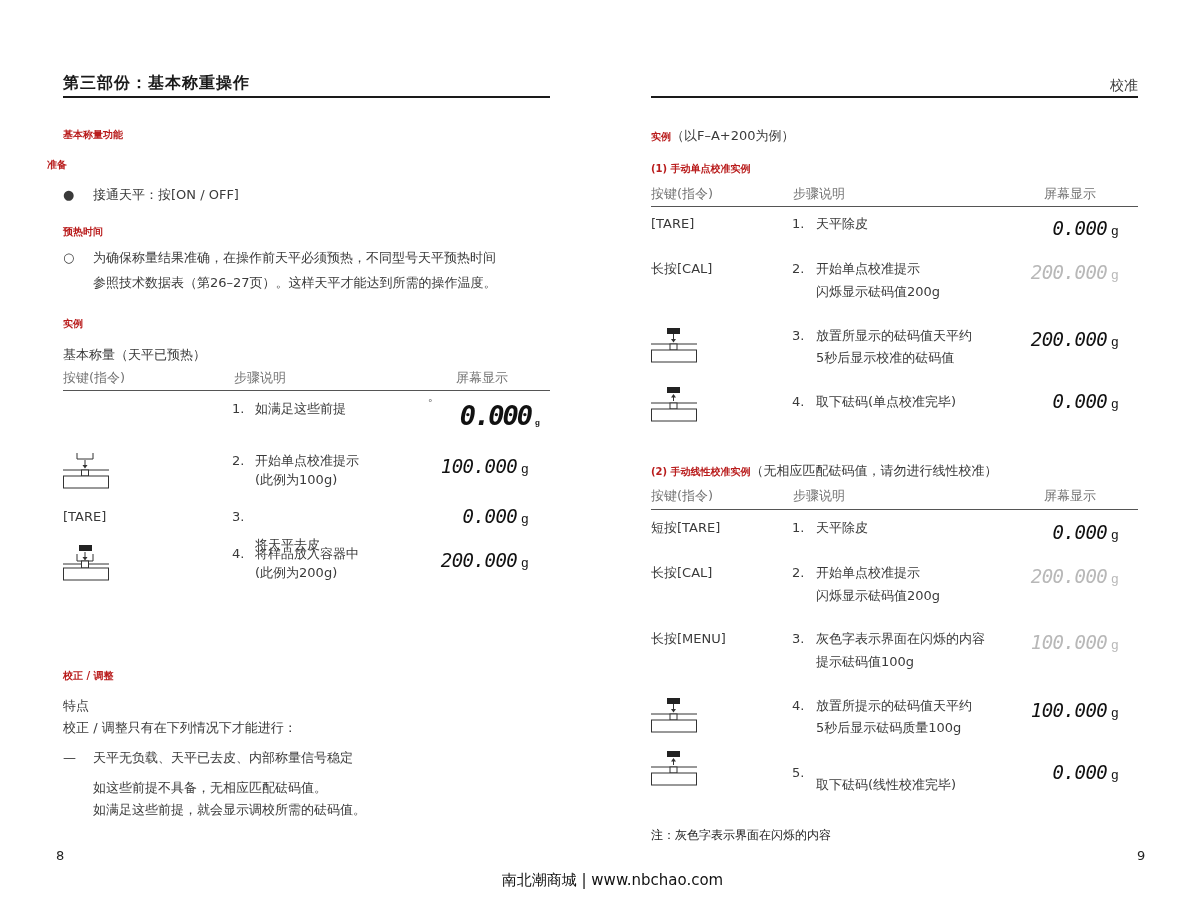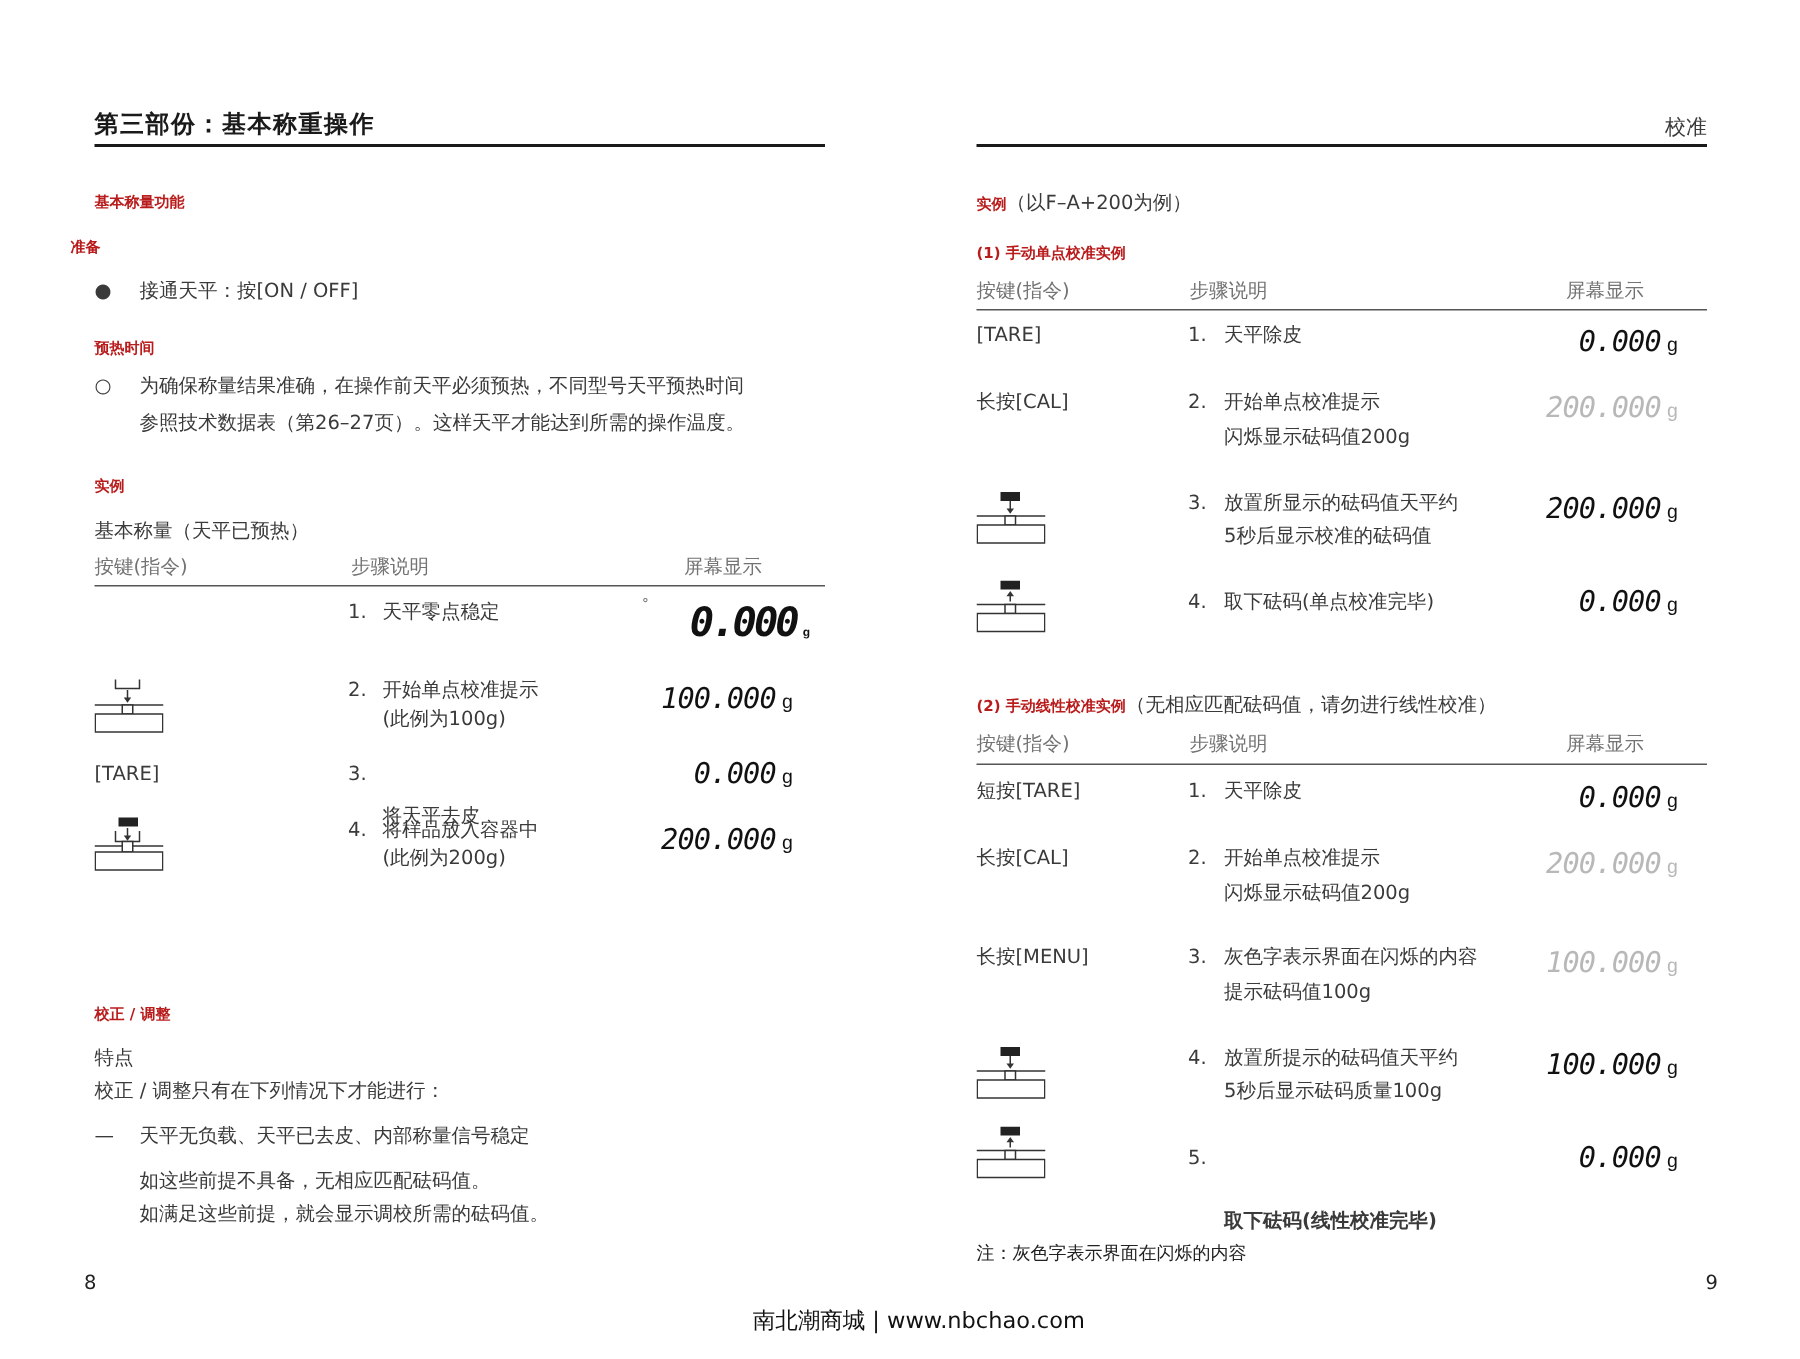--- a/index.html
+++ b/index.html
@@ -40,21 +40,21 @@
 <div class="abs t" style="left:93px;top:272px;">参照技术数据表（第26–27页）。这样天平才能达到所需的操作温度。</div>
 
 <div class="abs h" style="left:63px;top:317px;">实例</div>
 <div class="abs t" style="left:63px;top:344px;">基本称量（天平已预热）</div>
 <div class="abs col-hdr" style="left:63px;top:369px;">按键(指令)</div>
 <div class="abs col-hdr" style="left:234px;top:369px;">步骤说明</div>
 <div class="abs col-hdr" style="left:456px;top:369px;">屏幕显示</div>
 <div class="abs rule-thin" style="left:63px;top:390px;width:487px;"></div>
 
 <div class="abs t" style="left:232px;top:398px;">1.</div>
-<div class="abs t" style="left:255px;top:398px;">天平零点稳定</div>
+<div class="abs t" style="left:255px;top:398px;">如满足这些前提</div>
 <div class="abs" style="left:428px;top:398px;font-size:9px;color:#666;">°</div>
 <div class="abs disp dark big" style="right:662px;top:400px;">
   <span>0.000</span><span class="unit">g</span>
 </div>
 
 <div class="abs" style="left:63px;top:452px;">
   <svg width="46" height="38" viewBox="0 0 46 38">
     <path d="M14 1 V7 H30 V1" fill="none" stroke="#333" stroke-width="1"></path>
     <line x1="22" y1="8" x2="22" y2="15" stroke="#333" stroke-width="1"></line>
     <path d="M19.5 13 L22 16.5 L24.5 13 Z" fill="#333"></path>
@@ -218,21 +218,21 @@
   <svg width="46" height="36" viewBox="0 0 46 36">
     <rect x="16" y="0" width="13" height="6" fill="#222"></rect>
     <line x1="22.5" y1="9" x2="22.5" y2="14" stroke="#333" stroke-width="1"></line>
     <path d="M20 10.5 L22.5 7 L25 10.5 Z" fill="#333"></path>
     <line x1="0" y1="16" x2="46" y2="16" stroke="#333" stroke-width="1"></line>
     <rect x="19" y="16" width="7" height="6" fill="#fff" stroke="#333" stroke-width="1"></rect>
     <rect x="0.5" y="22" width="45" height="12" fill="#fff" stroke="#333" stroke-width="1"></rect>
   </svg>
 </div>
 <div class="abs t" style="left:792px;top:762px;">5.</div>
-<div class="abs t" style="left:816px;top:804px;font-weight:bold;">取下砝码(线性校准完毕)</div>
+<div class="abs t" style="left:816px;top:774px;">取下砝码(线性校准完毕)</div>
 <div class="abs disp dark" style="right:82px;top:761px;">
   <span>0.000</span><span class="unit">g</span>
 </div>
 
 <div class="abs" style="left:651px;top:827px;font-size:12px;color:#222;">注：灰色字表示界面在闪烁的内容</div>
 <div class="abs pagenum" style="left:1137px;top:848px;">9</div>
 
 <div class="abs footer" style="left:0;width:1225px;text-align:center;top:871px;">南北潮商城 | www.nbchao.com</div>
 
 </body></html>

